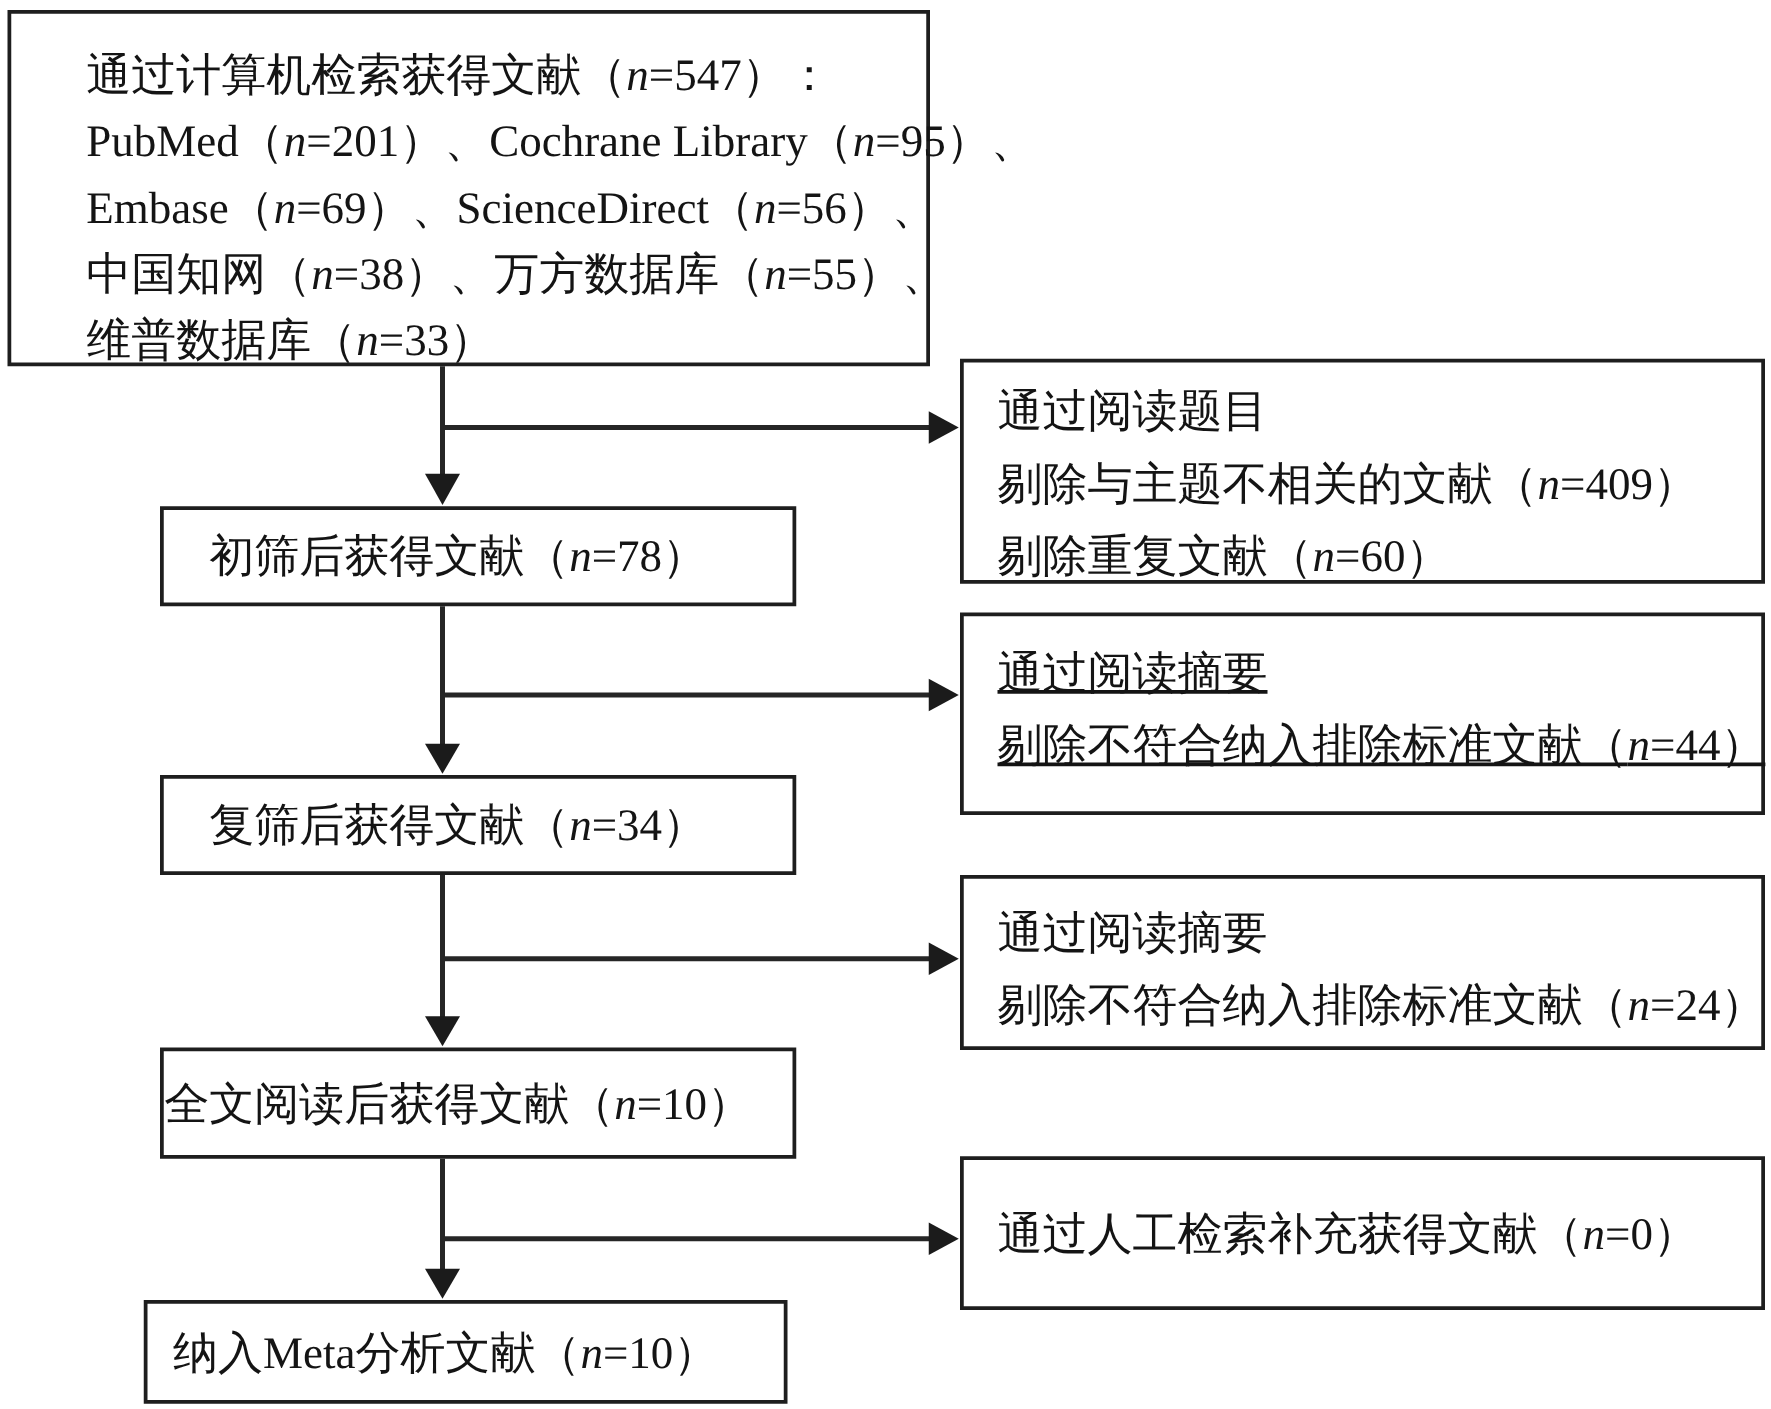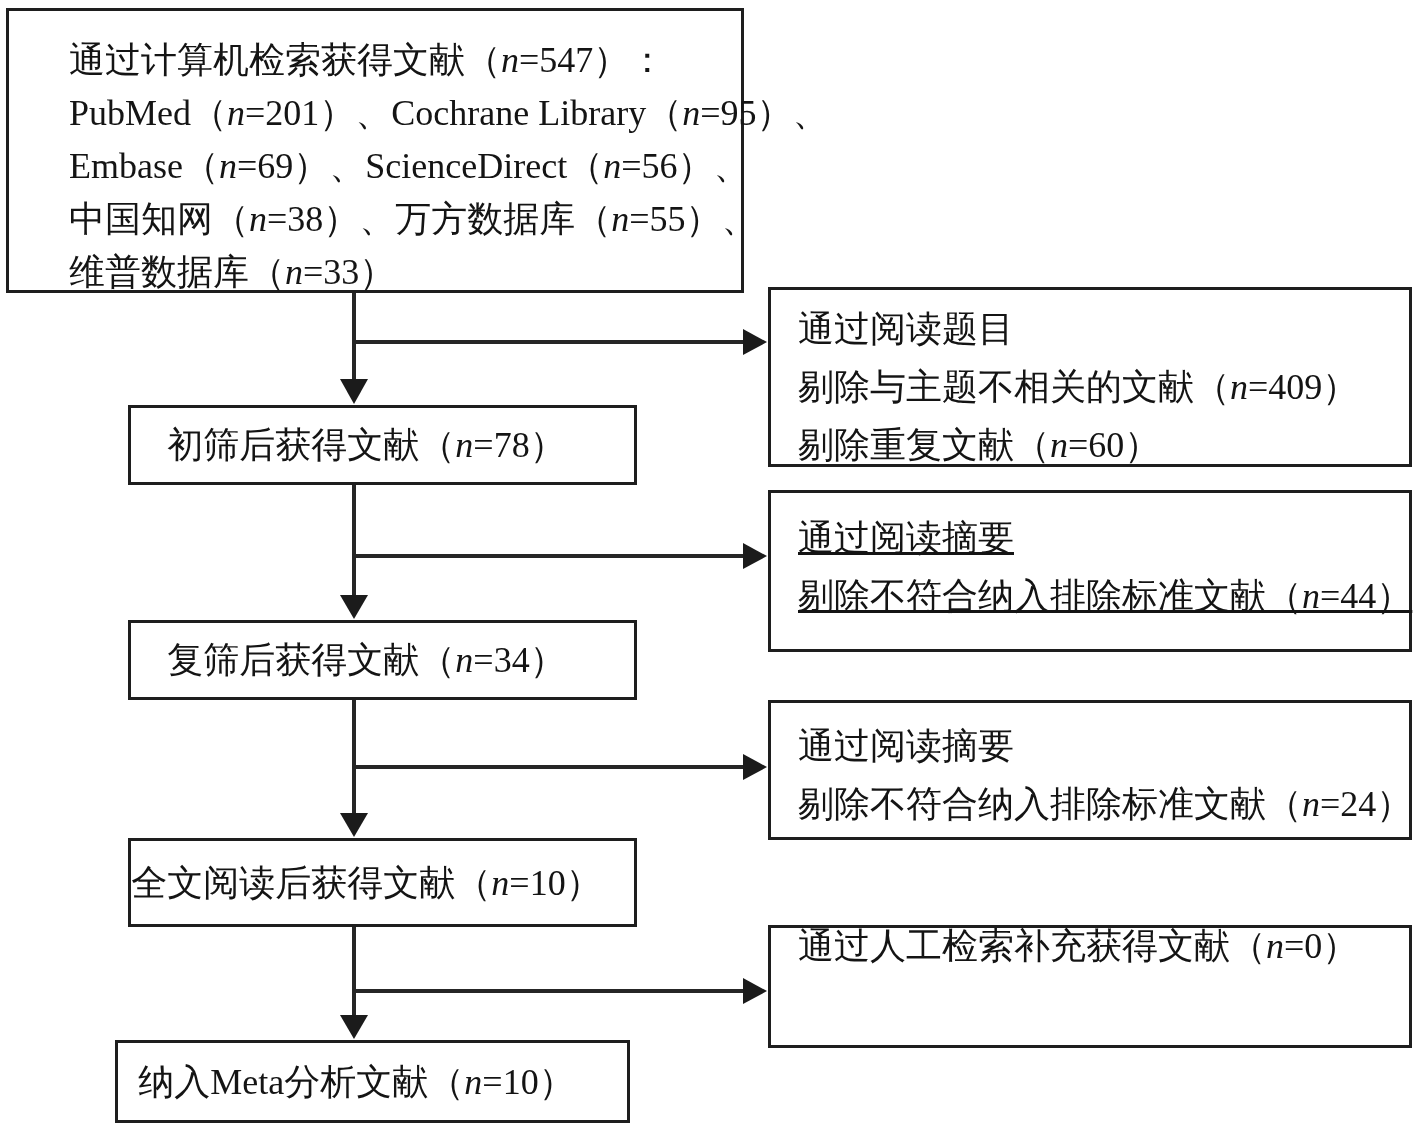--- a/index.html
+++ b/index.html
@@ -50,21 +50,21 @@
   .box-c { left: 128px; top: 620px; width: 509px; height: 80px; }
   .box-d { left: 128px; top: 838px; width: 509px; height: 89px; justify-content: center; }
   .box-e { left: 115px; top: 1040px; width: 515px; height: 83px; }
   
   .right-box { padding-left: 27px; }
   .right-box .t-line { height: 58px; display: flex; align-items: center; }
   .box-r1 { left: 768px; top: 287px; width: 644px; height: 180px; padding-top: 10px; }
   .box-r2 { left: 768px; top: 490px; width: 644px; height: 162px; padding-top: 16px; text-decoration: underline; }
   .box-r3 { left: 768px; top: 700px; width: 644px; height: 140px; padding-top: 14px; }
   .box-r4 { left: 768px; top: 925px; width: 644px; height: 123px;
-            display: flex; align-items: flex-start; }
+            display: flex; align-items: center; }
   .stroke { stroke: #262626; stroke-width: 4; fill: none; }
   .head { fill: #1b1b1b; stroke: none; }
 </style>
 </head>
 <body>
 
 <div class="canvas">
 
   <svg class="connectors" viewBox="0 0 1417 1127" xmlns="http://www.w3.org/2000/svg">
 

